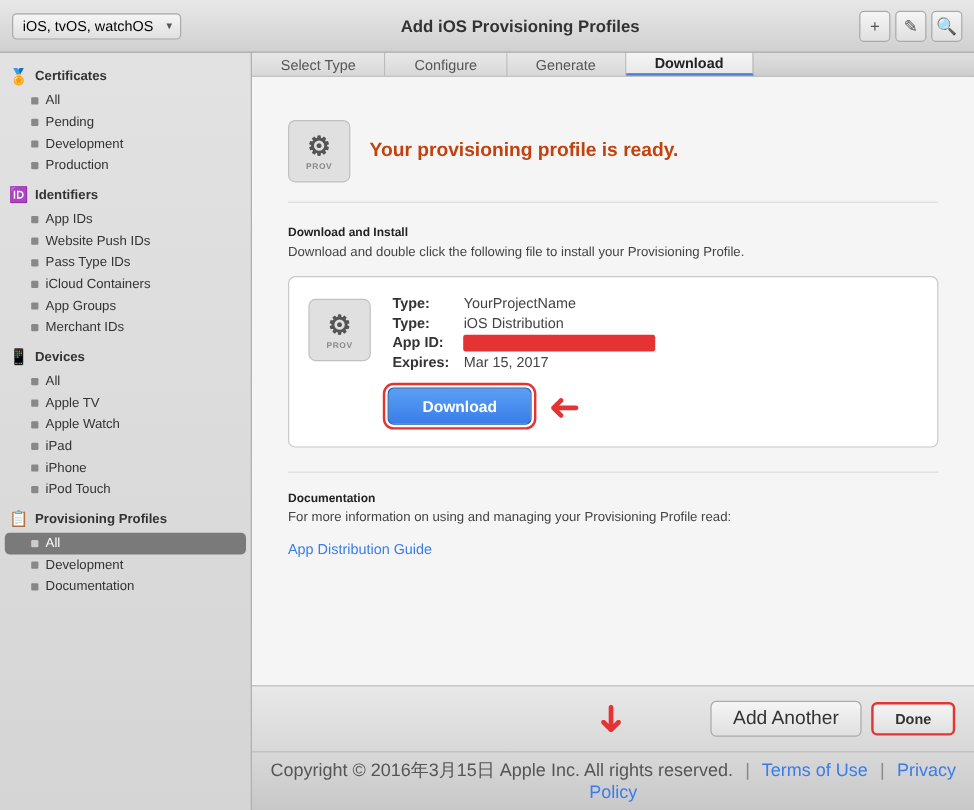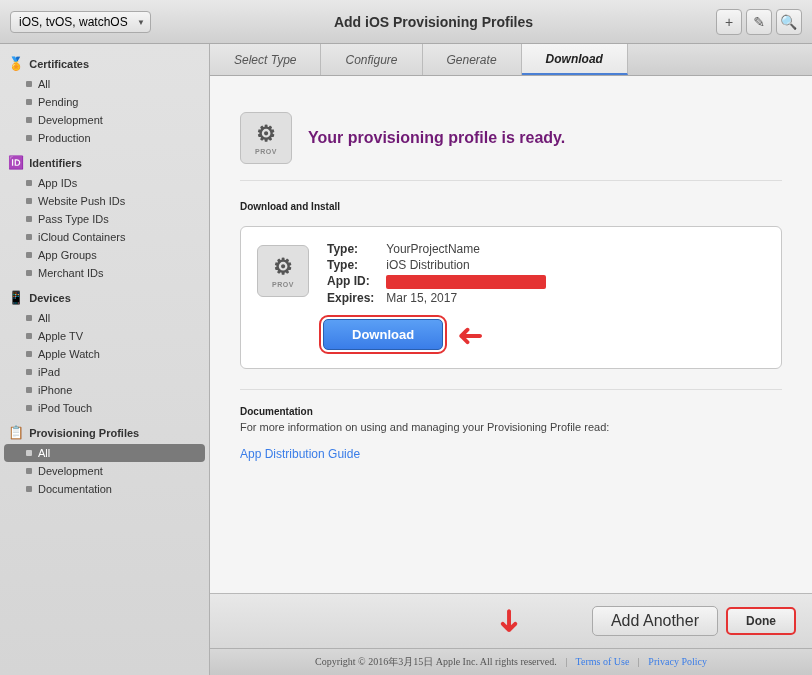--- a/index.html
+++ b/index.html
@@ -150,23 +150,22 @@
       background: #f0f0f0;
       overflow: hidden;
     }
 
     
     .wizard-tabs {
       display: flex;
       background: linear-gradient(to bottom, #e0e0e0, #cecece);
       border-bottom: 1px solid #aaa;
       padding: 0;
-      height: 32px;
-      flex-shrink: 0;
-      font-style: italic;
+      height: 20px;
+      flex-shrink: 0;
     }
     .wizard-tab {
       padding: 0 24px;
       display: flex;
       align-items: center;
       font-size: 12px;
       color: #555;
       cursor: pointer;
       border-right: 1px solid #bbb;
       background: linear-gradient(to bottom, #e8e8e8, #d8d8d8);
@@ -218,21 +217,21 @@
     .prov-icon .label {
       font-size: 7px;
       color: #888;
       font-weight: bold;
       letter-spacing: 0.5px;
       margin-top: 1px;
     }
     .ready-title {
       font-size: 16px;
       font-weight: 700;
-      color: #701a75;
+      color: #c2410c;
     }
 
     
     .section-title {
       font-size: 10px;
       font-weight: 700;
       color: #222;
       margin-bottom: 4px;
     }
     .section-desc {
@@ -343,24 +342,23 @@
       padding: 5px 18px;
       cursor: pointer;
     }
 
     
     .footer {
       background: linear-gradient(to bottom, #d8d8d8, #c8c8c8);
       border-top: 1px solid #b0b0b0;
       text-align: center;
       padding: 6px;
-      font-size: 10px;
+      font-size: 15px;
       color: #555;
       flex-shrink: 0;
-      font-family: Liberation Serif, serif;
     }
     .footer a {
       color: #3a7de8;
       text-decoration: none;
     }
     .footer-separator {
       color: #888;
       margin: 0 6px;
     }
 
@@ -516,20 +514,21 @@
       <div class="ready-section">
         <div class="prov-icon">
           <span class="gear">⚙</span>
           <span class="label">PROV</span>
         </div>
         <div class="ready-title">Your provisioning profile is ready.</div>
       </div>
 
       <div style="margin-bottom: 14px;">
         <div class="section-title">Download and Install</div>
+        <div class="section-desc">Download and double click the following file to install your Provisioning Profile.</div>
       </div>
 
       <div class="profile-card-wrapper">
         <div class="profile-card">
           <div class="prov-icon" style="margin-top: 4px;">
             <span class="gear">⚙</span>
             <span class="label">PROV</span>
           </div>
           <div class="profile-info">
             <table>

